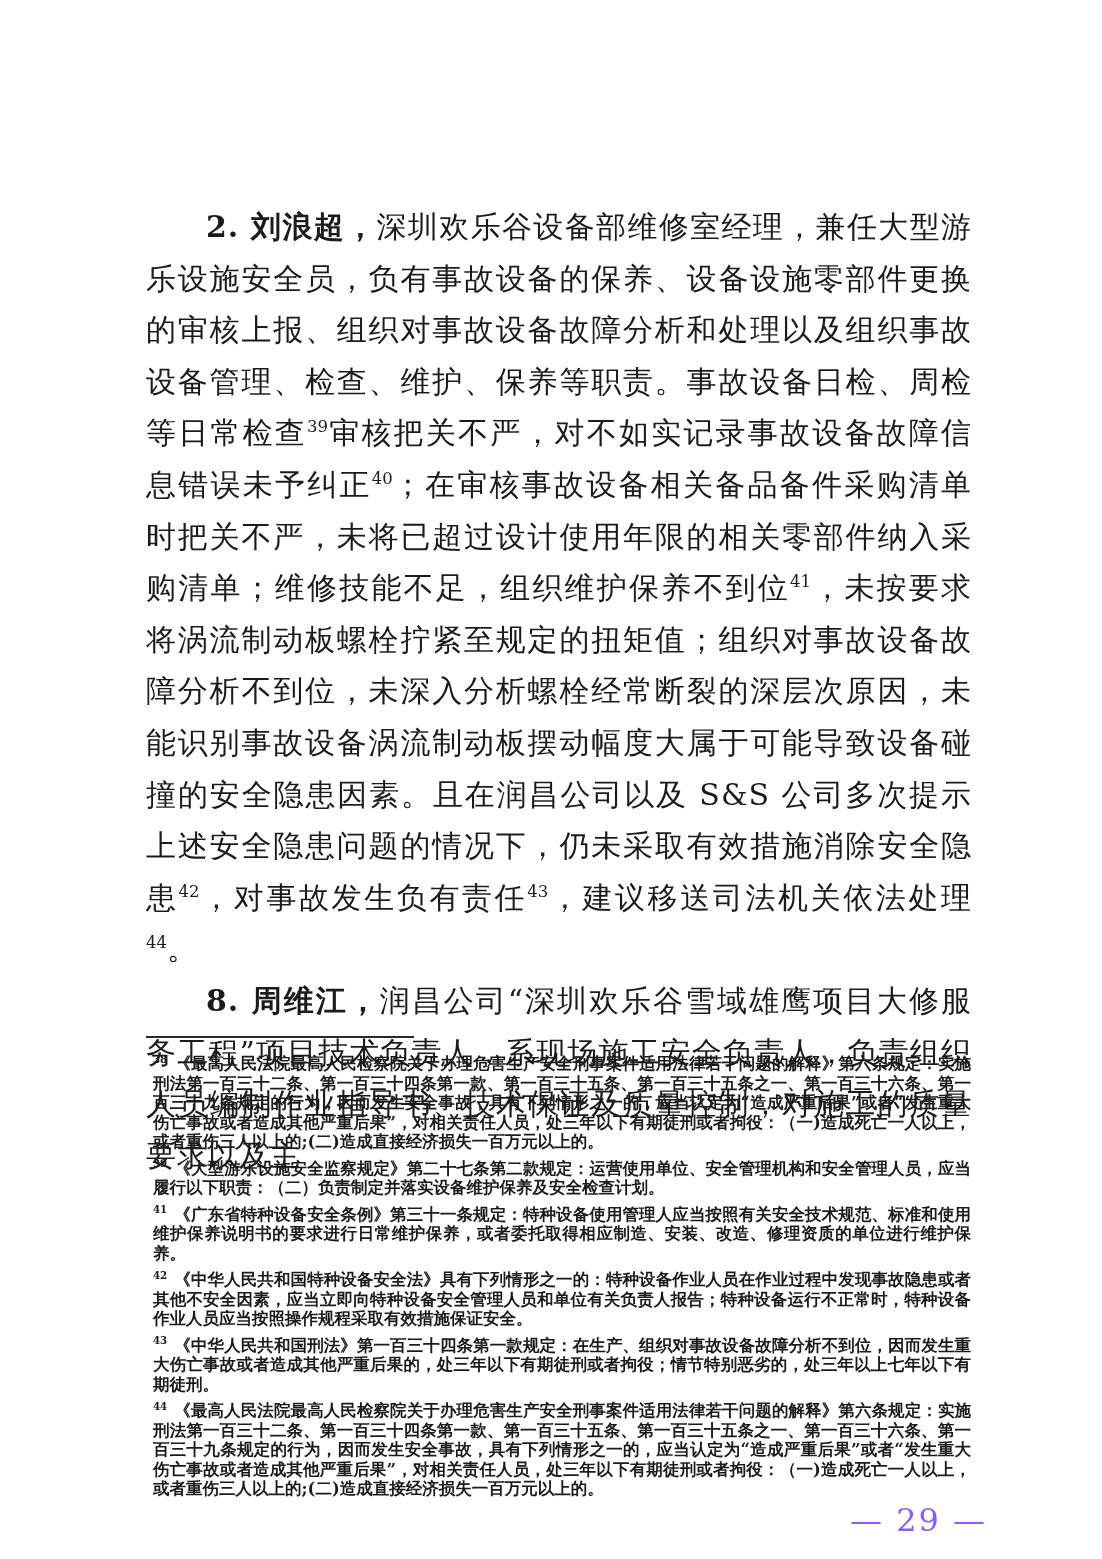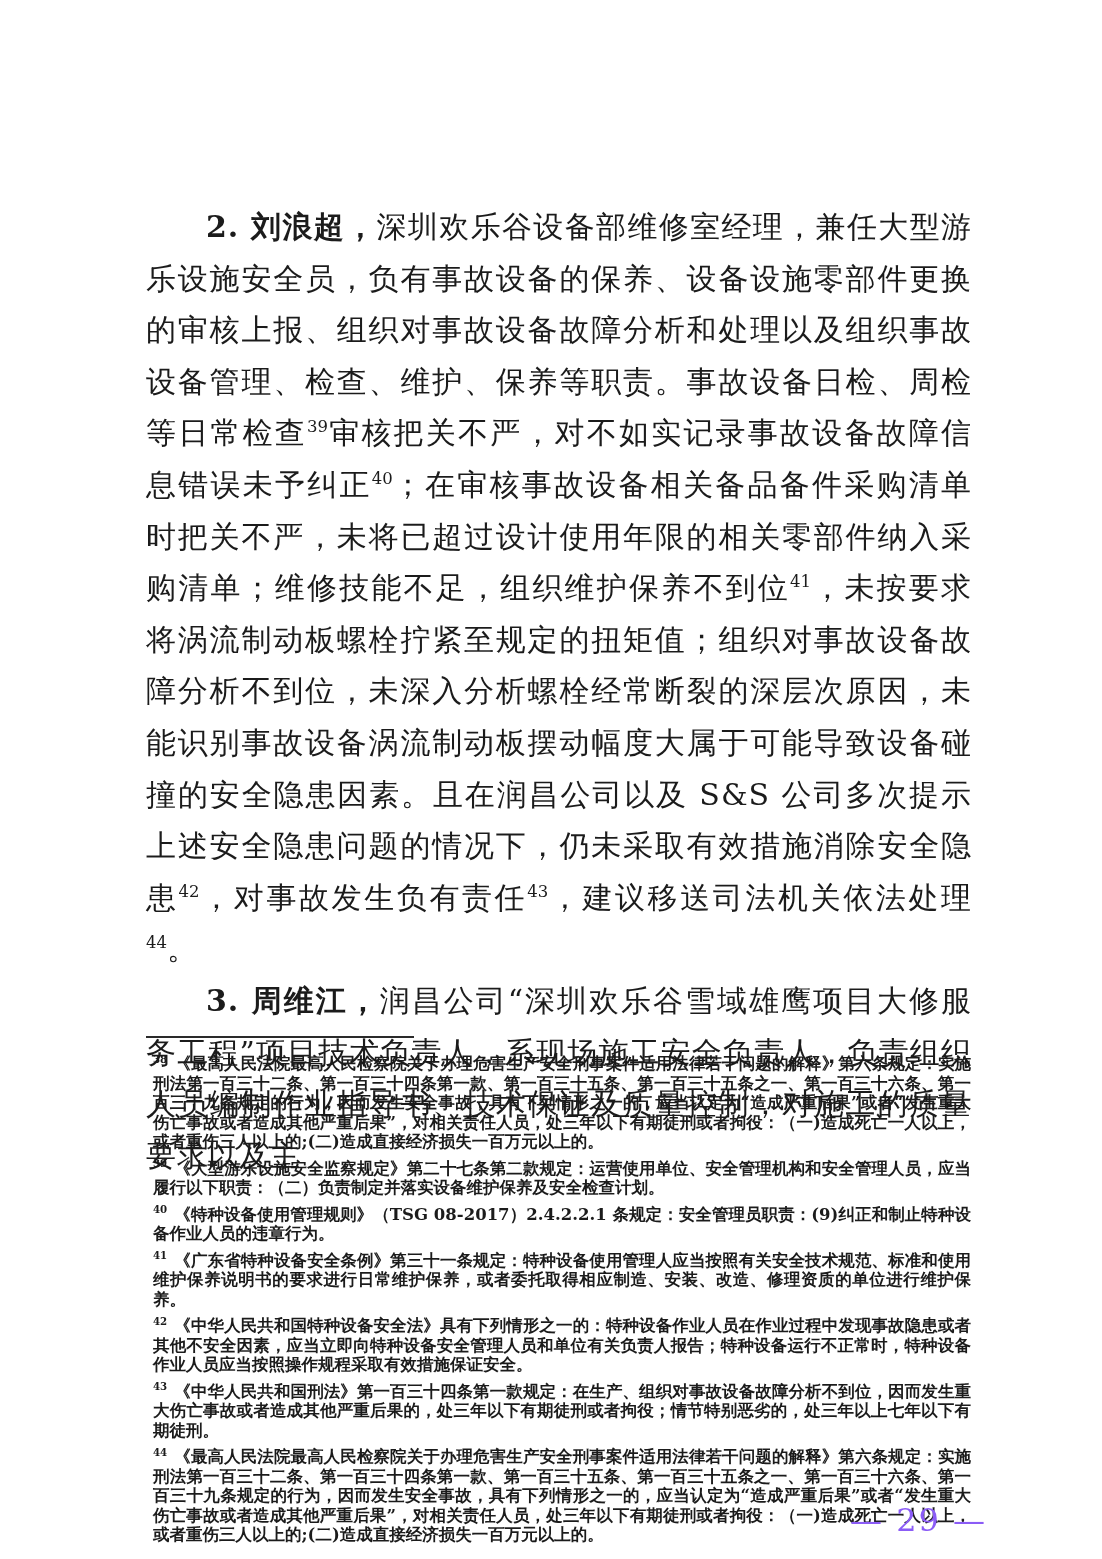--- a/index.html
+++ b/index.html
@@ -75,28 +75,27 @@
     letter-spacing: 2px;
     color: #8b5cf6;
     white-space: nowrap;
   }
 </style>
 </head>
 <body>
 
 <div class="body-text">
     <p class="para"><span class="bold">2. 刘浪超，</span><span>深圳欢乐谷设备部维修室经理，兼任大型游乐设施安全员，负有事故设备的保养、设备设施零部件更换的审核上报、组织对事故设备故障分析和处理以及组织事故设备管理、检查、维护、保养等职责。事故设备日检、周检等日常检查</span><sup>39</sup><span>审核把关不严，对不如实记录事故设备故障信息错误未予纠正</span><sup>40</sup><span>；在审核事故设备相关备品备件采购清单时把关不严，未将已超过设计使用年限的相关零部件纳入采购清单；维修技能不足，组织维护保养不到位</span><sup>41</sup><span>，未按要求将涡流制动板螺栓拧紧至规定的扭矩值；组织对事故设备故障分析不到位，未深入分析螺栓经常断裂的深层次原因，未能识别事故设备涡流制动板摆动幅度大属于可能导致设备碰撞的安全隐患因素。且在润昌公司以及 S&amp;S 公司多次提示上述安全隐患问题的情况下，仍未采取有效措施消除安全隐患</span><sup>42</sup><span>，对事故发生负有责任</span><sup>43</sup><span>，建议移送司法机关依法处理</span><sup>44</sup><span>。</span></p>
-    <p class="para"><span class="bold">3. 周维江，</span><span>润昌公司“深圳欢乐谷雪域雄鹰项目大修服务工程”项目技术负责人，系现场施工安全负责人，负责组织人员编制作业指导书、技术保证及质量控制，对施工的质量要求以及主</span></p>
+    <p class="para"><span class="bold">8. 周维江，</span><span>润昌公司“深圳欢乐谷雪域雄鹰项目大修服务工程”项目技术负责人，系现场施工安全负责人，负责组织人员编制作业指导书、技术保证及质量控制，对施工的质量要求以及主</span></p>
   </div>
 
 <div class="fn-sep"></div>
 
 <div class="footnotes">
     <div class="footnote"><sup>38</sup><span>《最高人民法院最高人民检察院关于办理危害生产安全刑事案件适用法律若干问题的解释》第六条规定：实施刑法第一百三十二条、第一百三十四条第一款、第一百三十五条、第一百三十五条之一、第一百三十六条、第一百三十九条规定的行为，因而发生安全事故，具有下列情形之一的，应当认定为“造成严重后果”或者“发生重大伤亡事故或者造成其他严重后果”，对相关责任人员，处三年以下有期徒刑或者拘役：（一)造成死亡一人以上，或者重伤三人以上的;(二)造成直接经济损失一百万元以上的。</span></div>
     <div class="footnote"><sup>39</sup><span>《大型游乐设施安全监察规定》第二十七条第二款规定：运营使用单位、安全管理机构和安全管理人员，应当履行以下职责：（二）负责制定并落实设备维护保养及安全检查计划。</span></div>
-    <div class="footnote"><sup>40</sup><span>《特种设备使用管理规则》（TSG 08-2017）2.4.2.2.1 条规定：安全管理员职责：(9)纠正和制止特种设备作业人员的违章行为。</span></div>
     <div class="footnote"><sup>41</sup><span>《广东省特种设备安全条例》第三十一条规定：特种设备使用管理人应当按照有关安全技术规范、标准和使用维护保养说明书的要求进行日常维护保养，或者委托取得相应制造、安装、改造、修理资质的单位进行维护保养。</span></div>
     <div class="footnote"><sup>42</sup><span>《中华人民共和国特种设备安全法》具有下列情形之一的：特种设备作业人员在作业过程中发现事故隐患或者其他不安全因素，应当立即向特种设备安全管理人员和单位有关负责人报告；特种设备运行不正常时，特种设备作业人员应当按照操作规程采取有效措施保证安全。</span></div>
     <div class="footnote"><sup>43</sup><span>《中华人民共和国刑法》第一百三十四条第一款规定：在生产、组织对事故设备故障分析不到位，因而发生重大伤亡事故或者造成其他严重后果的，处三年以下有期徒刑或者拘役；情节特别恶劣的，处三年以上七年以下有期徒刑。</span></div>
     <div class="footnote"><sup>44</sup><span>《最高人民法院最高人民检察院关于办理危害生产安全刑事案件适用法律若干问题的解释》第六条规定：实施刑法第一百三十二条、第一百三十四条第一款、第一百三十五条、第一百三十五条之一、第一百三十六条、第一百三十九条规定的行为，因而发生安全事故，具有下列情形之一的，应当认定为“造成严重后果”或者“发生重大伤亡事故或者造成其他严重后果”，对相关责任人员，处三年以下有期徒刑或者拘役：（一)造成死亡一人以上，或者重伤三人以上的;(二)造成直接经济损失一百万元以上的。</span></div>
   </div>
 
 <div class="page-number">— 29 —</div>
 
 </body></html>

